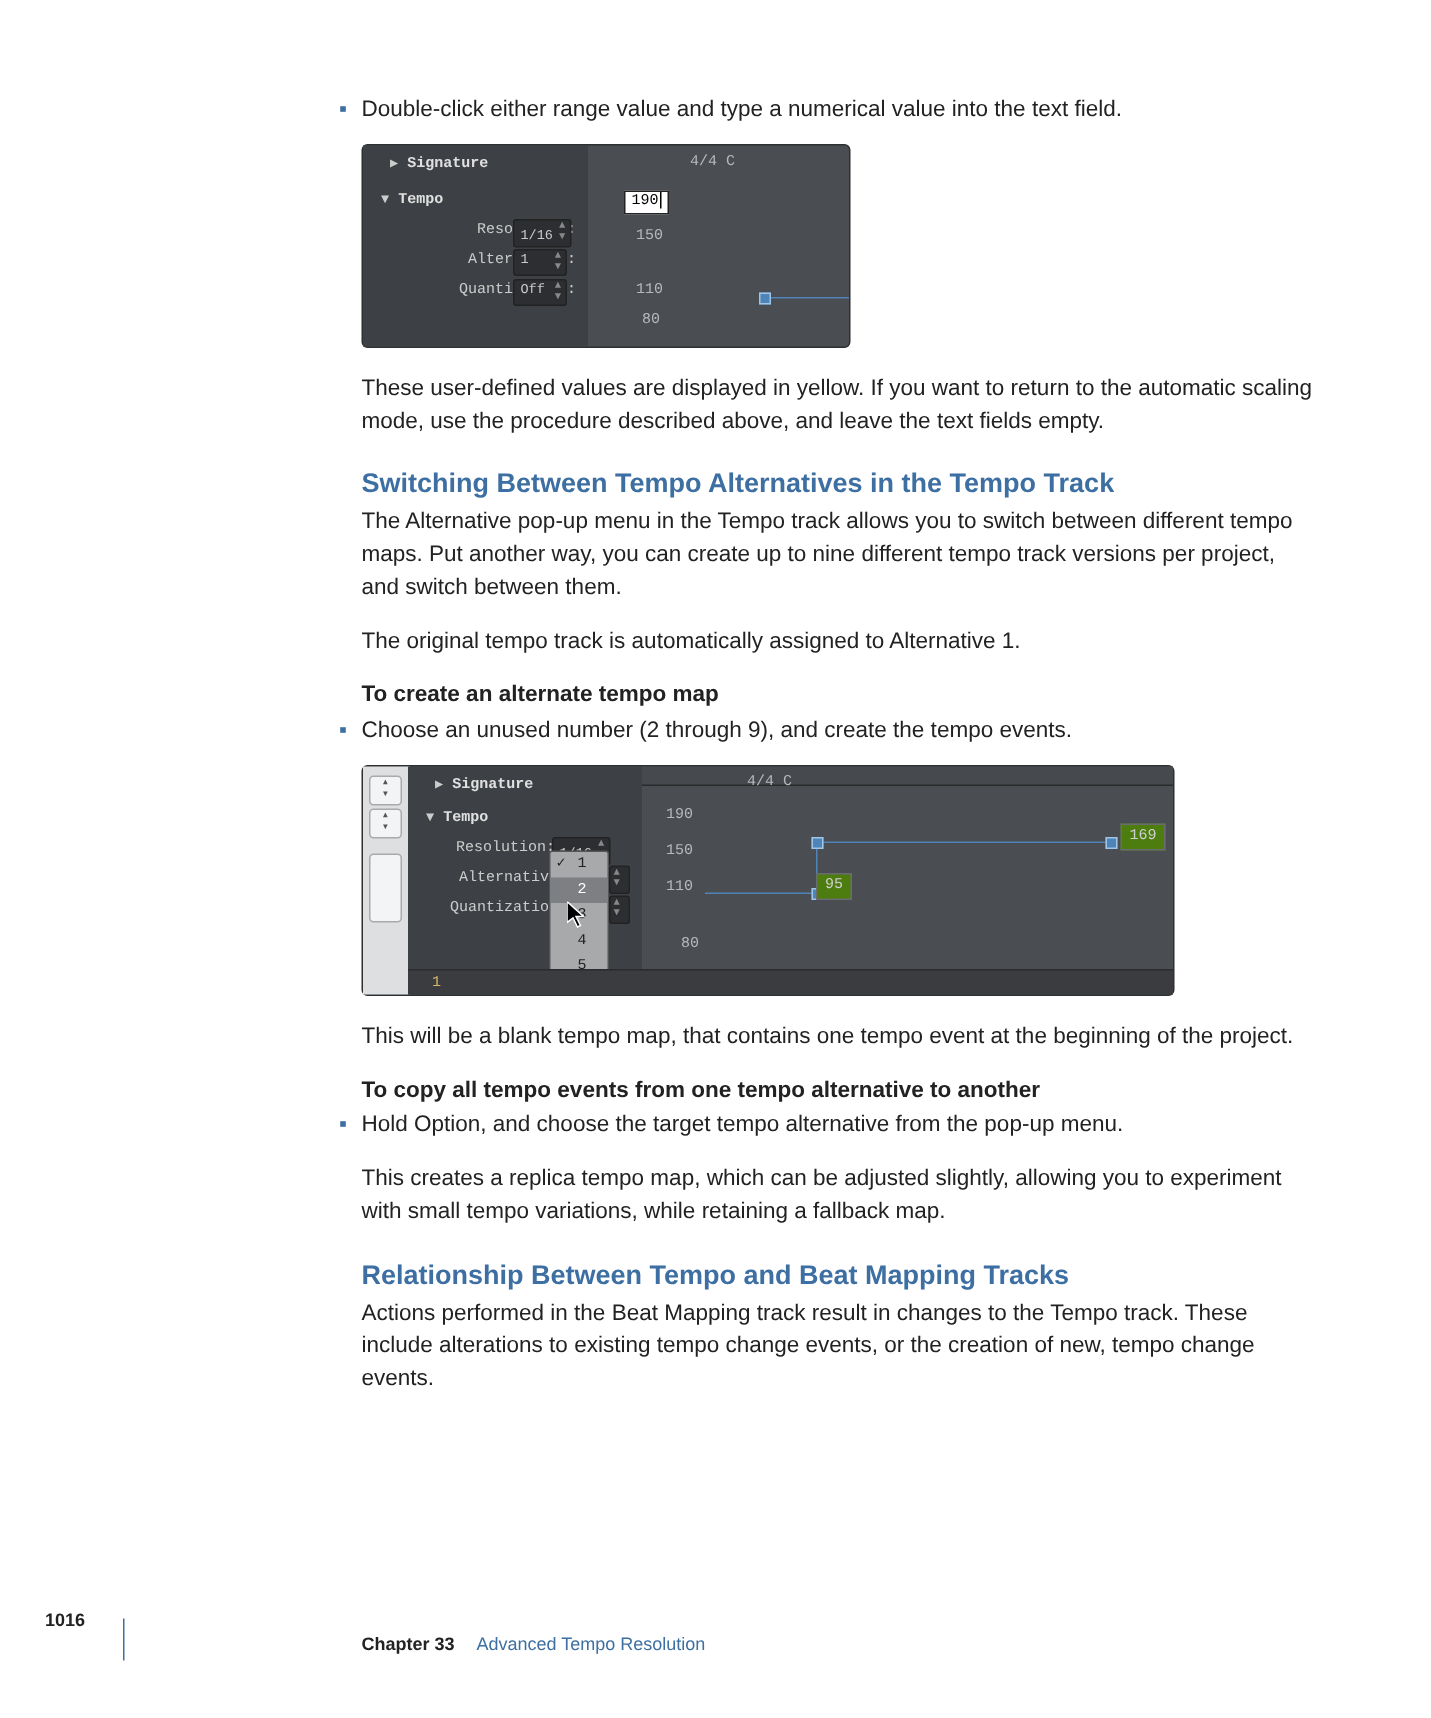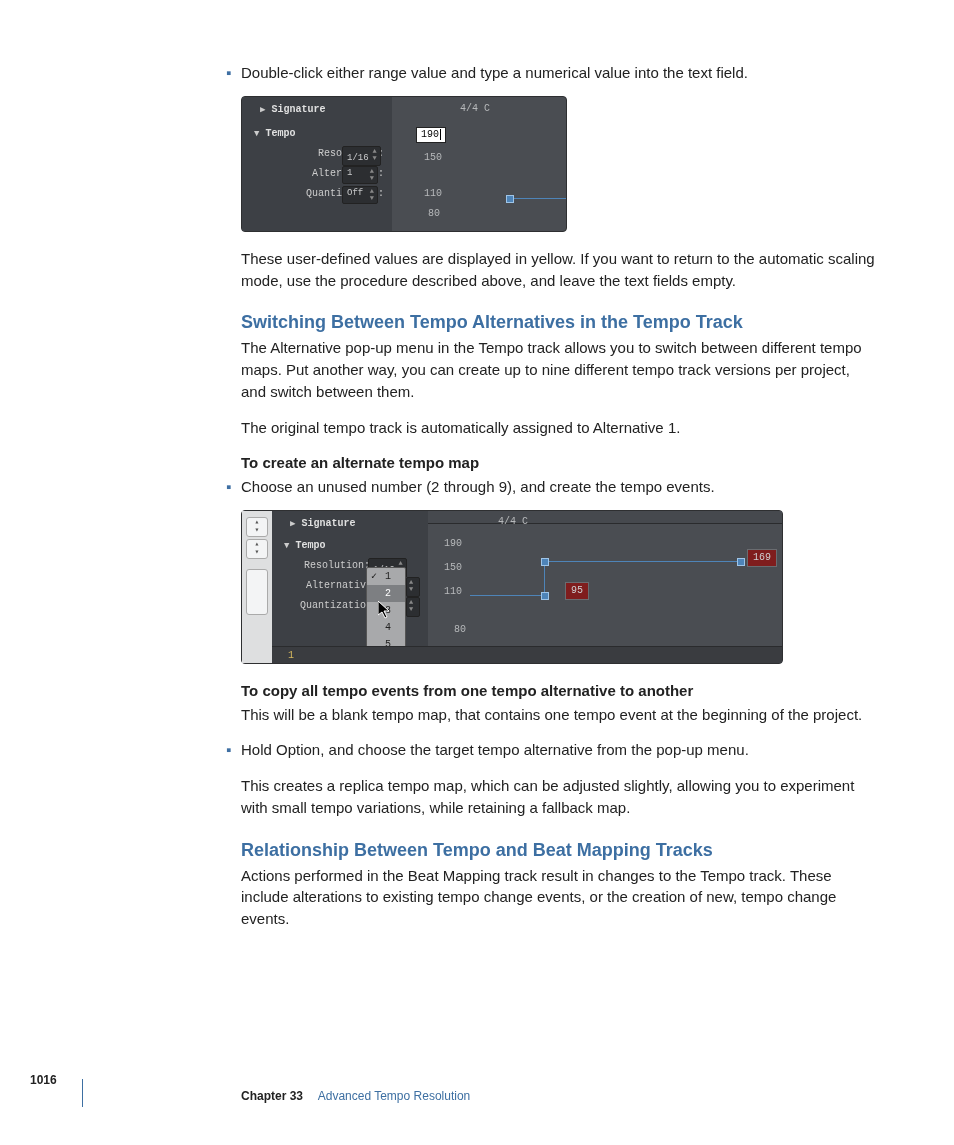--- a/index.html
+++ b/index.html
@@ -23,21 +23,21 @@
   .ui .edit-box{background:#fff;color:#000;font-size:10px;border:1px solid #222;padding:0 4px;position:absolute;line-height:14px;}
   .ui .cursor{display:inline-block;width:1px;height:11px;background:#000;vertical-align:middle;margin-left:1px;}
   .ui .tempo-line{position:absolute;border-top:1px solid #4e84b8;}
   .ui .tempo-node{position:absolute;width:6px;height:6px;background:#4e84b8;border:1px solid #9fc5e8;}
   .ui .popup{position:absolute;background:#a8a9ab;border:1px solid #555;border-radius:2px;font-size:10px;color:#222;}
   .ui .popup .opt{padding:2px 14px 2px 18px;position:relative;line-height:13px;}
   .ui .popup .opt.sel::before{content:"✓";position:absolute;left:4px;top:2px;font-size:10px;}
   .ui .popup .opt.hl{background:#7d7f82;color:#fff;}
   .ui .mouse-cursor{position:absolute;width:0;height:0;}
   .ui .mouse-cursor svg{position:absolute;left:-2px;top:-2px;}
-  .ui .flag{position:absolute;background:#7f1d1d;border:1px solid #6a6c70;color:#cfd0d2;font-size:10px;padding:1px 5px;}
+  .ui .flag{position:absolute;background:#4d7c0f;border:1px solid #6a6c70;color:#cfd0d2;font-size:10px;padding:1px 5px;}
   .ui .left-ctrl{position:absolute;left:0;top:0;bottom:0;width:30px;background:#dedfe0;border-right:1px solid #888;}
   .ui .left-ctrl .slot{position:absolute;left:4px;right:4px;height:18px;background:#f3f4f5;border:1px solid #aaa;border-radius:3px;}
   .ui .left-ctrl .slot .ar{font-size:8px;color:#555;text-align:center;line-height:8px;}
   .ui .timeline{position:absolute;left:0;right:0;top:0;height:12px;border-bottom:1px solid #2a2b2d;background:#46494e;}
   .ui .bottom-bar{position:absolute;left:0;right:0;bottom:0;height:16px;background:#3a3c40;border-top:1px solid #2a2b2d;}
   .ui .gold{color:#d6b85e;}
   h3.sect{color:#3d6fa2;font-size:18px;font-weight:600;margin:18px 0 2px 0;}
   .bold{font-weight:700;}
   .footer{position:absolute;left:0;bottom:40px;width:100%;height:24px;}
   .footer .pnum{position:absolute;left:30px;bottom:16px;font-size:12px;font-weight:700;}
@@ -142,21 +142,21 @@
         <div class="scale-num" style="left:196px;top:50px;">150</div>
         <div class="scale-num" style="left:196px;top:74px;">110</div>
         <div class="scale-num" style="left:200px;top:112px;">80</div>
 
         <div class="tempo-line" style="left:228px;top:84px;width:74px;"></div>
         <div style="position:absolute;left:302px;top:50px;width:1px;height:34px;background:#4e84b8;"></div>
         <div class="tempo-line" style="left:302px;top:50px;width:196px;"></div>
         <div class="tempo-node" style="left:299px;top:81px;"></div>
         <div class="tempo-node" style="left:299px;top:47px;"></div>
         <div class="tempo-node" style="left:495px;top:47px;"></div>
-        <div class="flag" style="left:302px;top:71px;margin-left:21px;">95</div>
+        <div class="flag" style="left:302px;top:71px;">95</div>
         <div class="flag" style="left:505px;top:38px;">169</div>
 
         <div class="popup" style="left:124px;top:56px;width:38px;">
           <div class="opt sel">1</div>
           <div class="opt hl">2</div>
           <div class="opt">3</div>
           <div class="opt">4</div>
           <div class="opt">5</div>
         </div>
         <div class="row-val" style="left:164px;top:66px;width:8px;padding:1px 2px;"><span class="arrows" style="margin:0;">▲<br>▼</span></div>
@@ -167,23 +167,23 @@
               <polygon points="0,0 0,14 4,11 7,17 9,16 6,10 11,10" fill="#000" stroke="#fff" stroke-width="1"></polygon>
             </svg>
         </div>
 
         <div class="bottom-bar" style="left:30px;">
           <span class="gold" style="position:absolute;left:16px;top:2px;font-size:10px;">1</span>
         </div>
       </div>
     </div>
 
+    <p class="para">This will be a blank tempo map, that contains one tempo event at the beginning of the project.</p>
+
     <p class="para bold" style="margin-bottom:2px;">To copy all tempo events from one tempo alternative to another</p>
-
-    <p class="para">This will be a blank tempo map, that contains one tempo event at the beginning of the project.</p>
     <div class="bullet-row">
       <div class="bullet-mark">▪</div>
       <div class="bullet-text">Hold Option, and choose the target tempo alternative from the pop-up menu.</div>
     </div>
 
     <p class="para" style="margin-top:14px;">This creates a replica tempo map, which can be adjusted slightly, allowing you to experiment with small tempo variations, while retaining a fallback map.</p>
 
     <h3 class="sect">Relationship Between Tempo and Beat Mapping Tracks</h3>
     <p class="para">Actions performed in the Beat Mapping track result in changes to the Tempo track. These include alterations to existing tempo change events, or the creation of new, tempo change events.</p>
 

